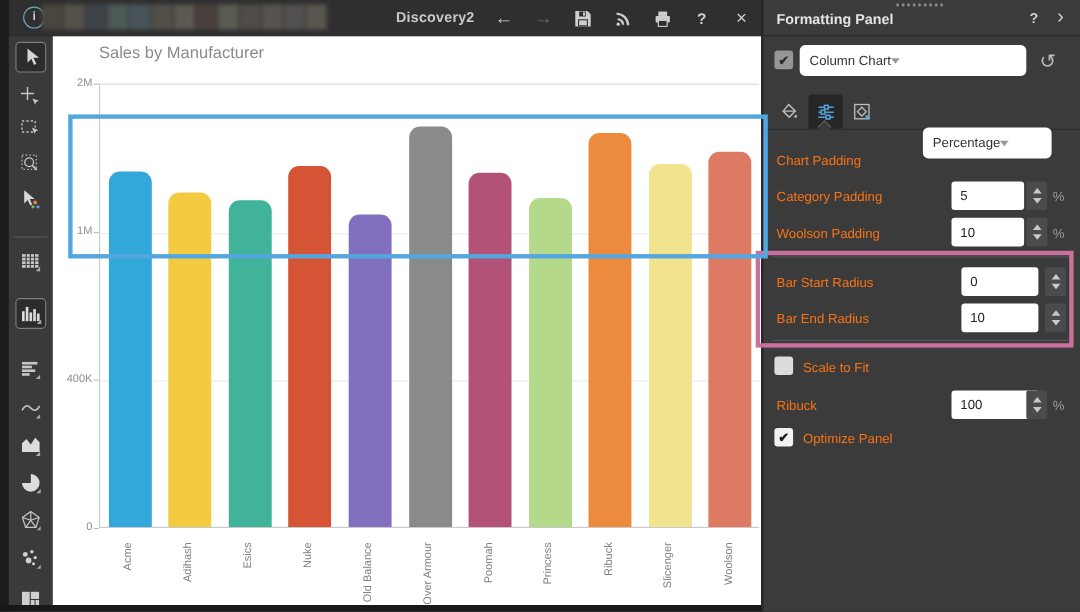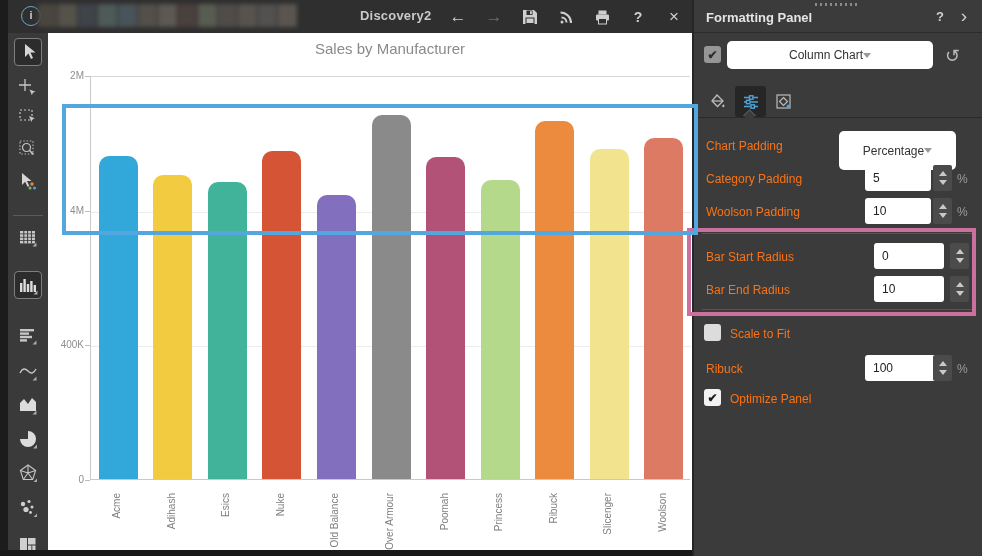--- a/index.html
+++ b/index.html
@@ -24,21 +24,21 @@
   .leftstrip { position:absolute; left:0; top:0; width:8px; height:556px; background:#1C1C1C; }
   .sidebar { position:absolute; left:8px; top:33px; width:40px; height:517px; background:#3A3A3A; overflow:hidden; }
   .s-item { position:absolute; left:9px; width:22px; height:22px; }
   .s-item svg { display:block; }
   .s-sel { position:absolute; left:6px; width:28px; height:28px; border:1px solid #7E7E7E; background:#2C2C2C;
            border-radius:4px; display:flex; align-items:center; justify-content:center; }
   .s-div { position:absolute; left:5px; width:30px; height:1px; background:#5A5A5A; }
 
   
   .chart { position:absolute; left:48px; top:33px; width:644px; height:517px; background:#FFFFFF; }
-  .chart-title { position:absolute; left:42px; top:7px; width:600px; text-align:center;
+  .chart-title { position:absolute; left:42px; top:7px; width:600px; text-align:left;
                  color:#8A8A8A; font-size:15px; }
   .plot { position:absolute; left:42px; top:43px; width:600px; height:404px;
           border-top:1px solid #D8D8D8; border-left:1px solid #C9C9C9; border-bottom:1px solid #C9C9C9; }
   .gridline { position:absolute; left:0; width:600px; height:1px; background:#ECECEC; }
   .bar { position:absolute; bottom:0; border-radius:10px 10px 0 0; }
   .ylab { position:absolute; left:0; width:36px; text-align:right; font-size:10px; color:#8E8E8E; }
   .ytick { position:absolute; left:37px; width:5px; height:1px; background:#BDBDBD; }
   .xlab { position:absolute; width:12px; height:80px; }
   .xlab span { display:inline-block; white-space:nowrap; font-size:10px; color:#7F7F7F;
                transform:rotate(-90deg) translateX(-100%); transform-origin:top left; }
@@ -61,21 +61,21 @@
 
   .checkbox { position:absolute; width:17px; height:17px; border-radius:3px; display:flex; align-items:center; justify-content:center;
               font-size:12px; font-weight:bold; }
   .cb-gray { background:#969696; color:#2E2E2E; }
   .cb-white { background:#F2F2F2; color:#1A1A1A; }
   .cb-empty { background:#DCDCDC; color:transparent; }
   .checkbox .mark { display:none; line-height:1; }
   .checkbox.checked .mark { display:block; }
 
   .dropdown { position:absolute; background:#FFFFFF; border-radius:5px; display:flex; align-items:center;
-              justify-content:center; padding:0 9px; color:#333; font-size:12px; }
+              justify-content:flex-start; padding:0 9px; color:#333; font-size:12px; }
   .caret { width:0; height:0; border-left:4.5px solid transparent; border-right:4.5px solid transparent;
            border-top:5px solid #999; }
   .reset { position:absolute; color:#B9B9B9; font-size:18px; }
 
   .tabs { position:absolute; left:8px; top:86px; display:flex; gap:2px; }
   .tab { width:31px; height:31px; display:flex; align-items:center; justify-content:center; border-radius:3px; }
   .tab.active { background:#262626; }
   .tab-notch { position:absolute; left:51px; top:111px; width:9px; height:9px; background:#3B3B3B;
                border-left:1px solid #5E5E5E; border-top:1px solid #5E5E5E; transform:rotate(45deg); z-index:2; }
   .p-div { position:absolute; left:8px; width:272px; height:1px; background:#555; }
@@ -273,21 +273,21 @@
         <div class="bar" aria-label="Poomah" style="left: 335.045px; width: 39px; height: 321.689px; background: rgb(178, 82, 119); border-radius: 10px 10px 0px 0px;"></div>
         <div class="bar" aria-label="Princess" style="left: 389.591px; width: 39px; height: 298.75px; background: rgb(181, 217, 138); border-radius: 10px 10px 0px 0px;"></div>
         <div class="bar" aria-label="Ribuck" style="left: 444.136px; width: 39px; height: 358.122px; background: rgb(236, 139, 61); border-radius: 10px 10px 0px 0px;"></div>
         <div class="bar" aria-label="Slicenger" style="left: 498.682px; width: 39px; height: 329.785px; background: rgb(242, 227, 142); border-radius: 10px 10px 0px 0px;"></div>
         <div class="bar" aria-label="Woolson" style="left: 553.227px; width: 39px; height: 340.58px; background: rgb(221, 122, 99); border-radius: 10px 10px 0px 0px;"></div>
       </div>
   <div class="ylab" style="top: 441px;">0</div>
       <div class="ytick" style="top: 447px;"></div>
       <div class="ylab" style="top: 306.064px;">400K</div>
       <div class="ytick" style="top: 312.064px;"></div>
-      <div class="ylab" style="top: 171.936px;">4M</div>
+      <div class="ylab" style="top: 171.936px;">1M</div>
       <div class="ytick" style="top: 177.936px;"></div>
       <div class="ylab" style="top: 37px;">2M</div>
       <div class="ytick" style="top: 43px;"></div>
       <div class="xlab" style="left: 63.2727px; top: 455px;"><span>Acme</span></div>
       <div class="xlab" style="left: 117.818px; top: 455px;"><span>Adihash</span></div>
       <div class="xlab" style="left: 172.364px; top: 455px;"><span>Esics</span></div>
       <div class="xlab" style="left: 226.909px; top: 455px;"><span>Nuke</span></div>
       <div class="xlab" style="left: 281.455px; top: 455px;"><span>Old Balance</span></div>
       <div class="xlab" style="left: 336px; top: 455px;"><span>Over Armour</span></div>
       <div class="xlab" style="left: 390.545px; top: 455px;"><span>Poomah</span></div>
@@ -337,21 +337,21 @@
             <rect x="2" y="2" width="13" height="13"></rect>
             <path d="M8.5 4.5l4 4-4 4-4-4z"></path>
             <circle cx="13.2" cy="13.2" r="1.6" fill="#4FA3D9" stroke="none"></circle>
           </svg>
       </div>
     </div>
     <div class="p-div top" style="top:117px"></div>
     <div class="tab-notch"></div>
 
     <div class="f-label" style="top:139px">Chart Padding</div>
-    <div class="dropdown" style="left:145px;top:131px;width:117px;height:39px">
+    <div class="dropdown" style="left:145px;top:116px;width:117px;height:28px">
       <span>Percentage</span>
       <span class="caret"></span>
     </div>
 
     <div class="f-label" style="top:172px">Category Padding</div>
     <input class="num-input" style="left: 171px; top: 165px; width: 66px;" value="5">
     <div class="spin" style="left:239px;top:165px">
         <i class="up"></i>
         <i class="down"></i>
       </div>

